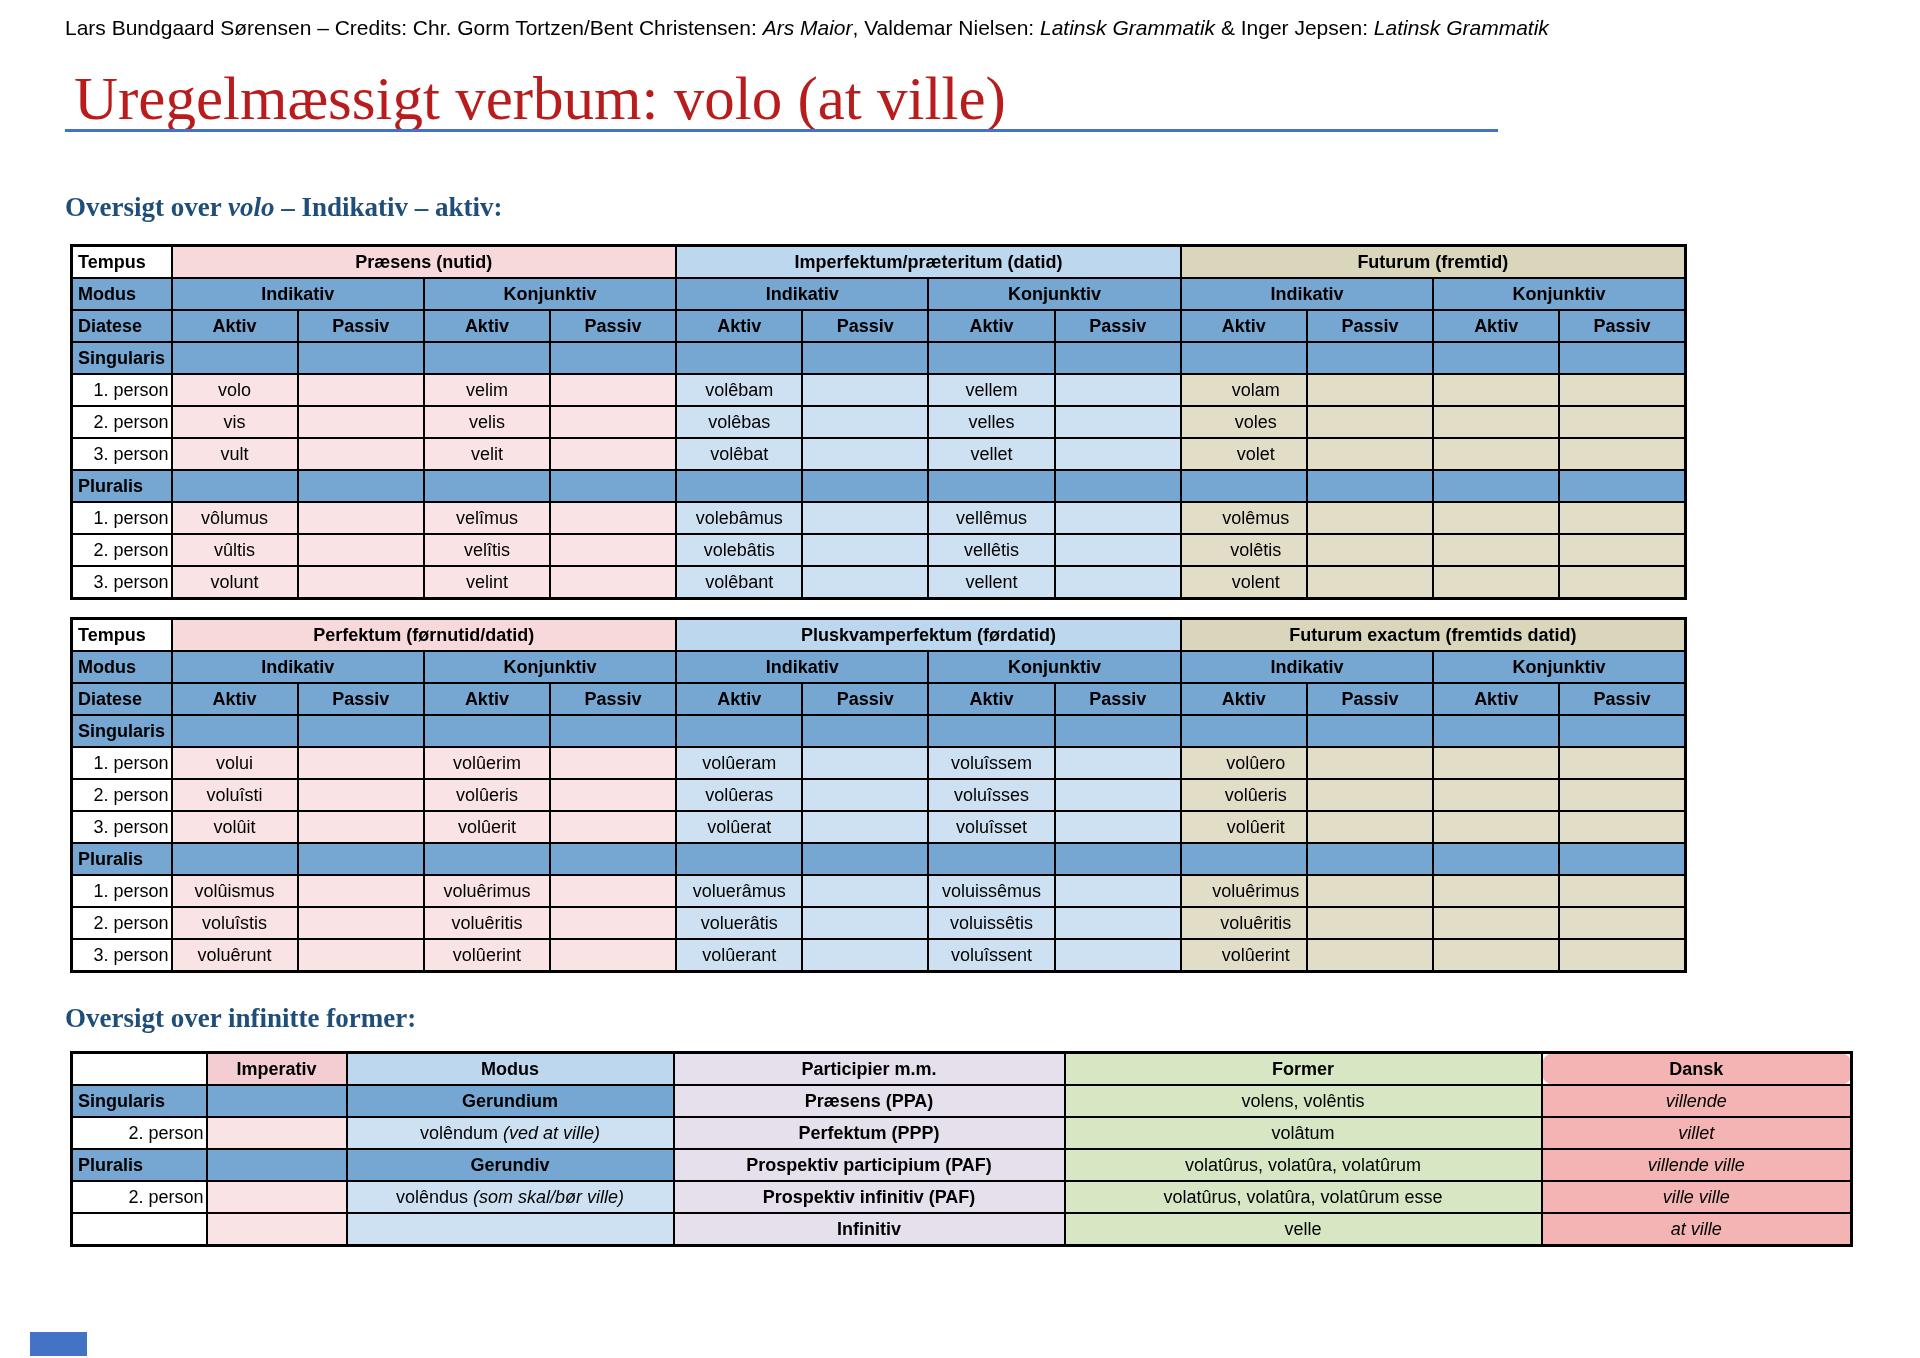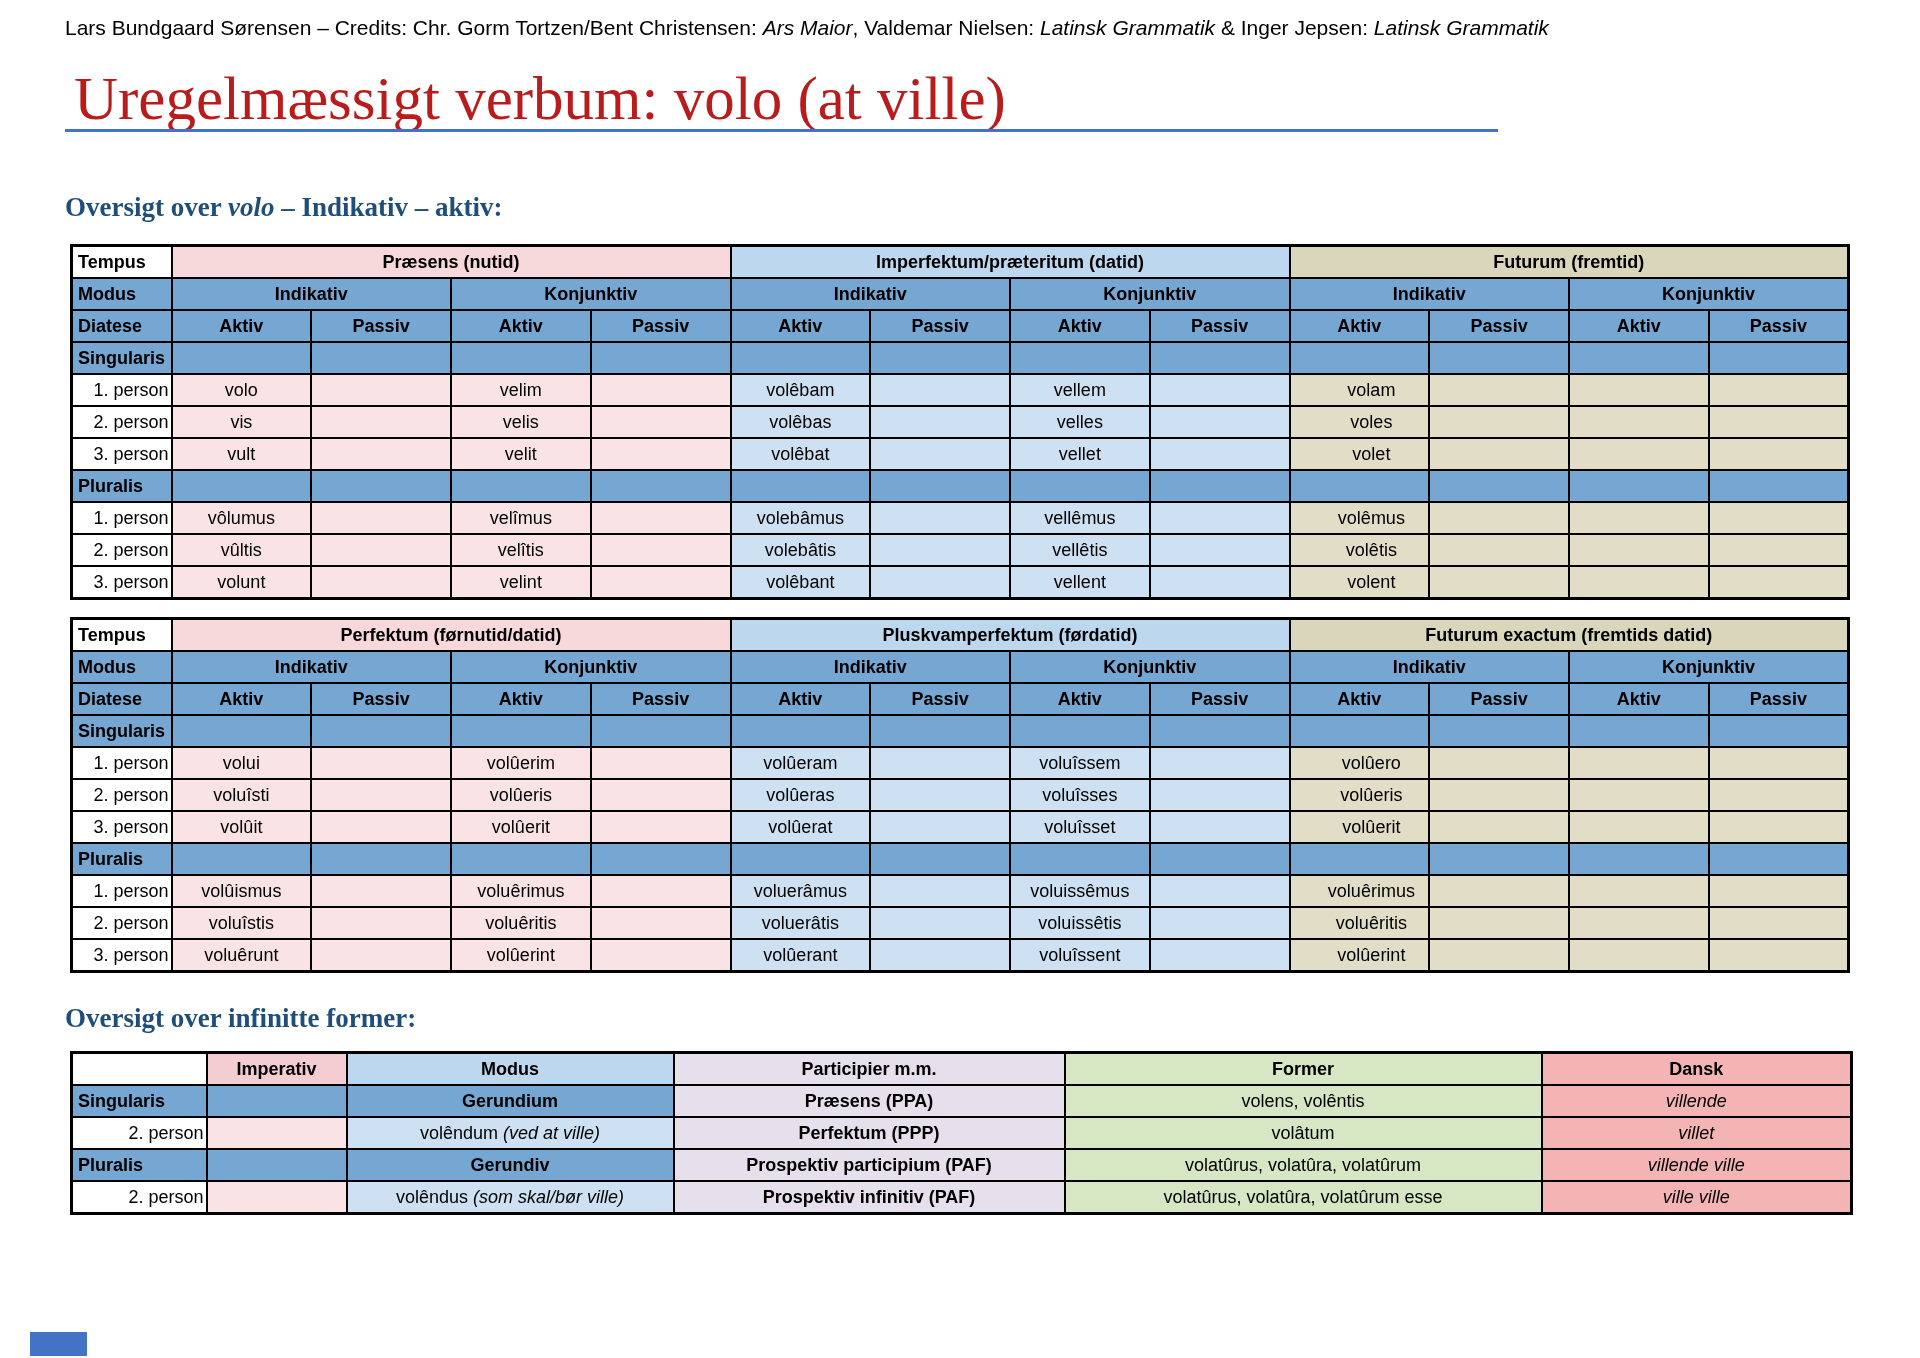--- a/index.html
+++ b/index.html
@@ -5,39 +5,39 @@
   html,body{margin:0;padding:0;background:#fff;}
   body{width:1920px;height:1358px;position:relative;font-family:"Liberation Sans",sans-serif;color:#000;overflow:hidden;}
   .credits{position:absolute;left:65px;top:16px;font-size:21px;white-space:nowrap;}
   .credits em{font-style:italic;}
   .title{position:absolute;left:74px;top:64px;font-family:"Liberation Serif",serif;font-size:61px;color:#b91c1c;white-space:nowrap;}
   .rule{position:absolute;left:65px;top:129px;width:1433px;height:3px;background:#4472C4;}
   .sec{position:absolute;font-family:"Liberation Serif",serif;font-weight:bold;font-size:27px;color:#1F4E79;white-space:nowrap;}
   .sec em{font-style:italic;}
   #sec1{left:65px;top:192px;}
   #sec2{left:65px;top:1003px;}
-  table{position:absolute;left:70px;width:1780px;border-collapse:collapse;table-layout:fixed;font-size:18px;border:3px solid #000;}
+  table{position:absolute;left:70px;width:1617px;border-collapse:collapse;table-layout:fixed;font-size:18px;border:3px solid #000;}
   #t1{top:244px;} #t2{top:617px;} #t3{top:1051px;}
   td,th{border:2px solid #000;height:30px;padding:0 2px;text-align:center;vertical-align:middle;font-weight:normal;white-space:nowrap;overflow:hidden;}
   .b{font-weight:bold;}
   .lab{text-align:left;padding-left:5px;font-weight:bold;background:#fff;}
   .plab{text-align:right;padding-left:5px;background:#fff;}
   .band{background:#76A7D3;}
   .bandc{background:#76A7D3;}
   .hpk{background:#F7D9DB;font-weight:bold;}
   .hlb{background:#BDD7EE;font-weight:bold;}
   .htn{background:#DAD6BB;font-weight:bold;}
   .pk{background:#FAE3E5;}
   .lb{background:#CDE1F3;}
   .tn{background:#E1DDC7;padding-left:26px;}
   .himp{background:#F4CDD2;font-weight:bold;}
   .lav{background:#E5E0EC;font-weight:bold;}
   .grn{background:#D7E7C4;}
   .sal{background:#F5B4B4;font-style:italic;}
-  .salh{background:#F5B4B4;font-weight:bold;}
+  .salh{background:#F5B4B4;font-weight:bold;border-radius:12px;}
   .wht{background:#fff;}
   .lb em, .corner{font-style:italic;}
   .corner{position:absolute;left:30px;top:1332px;width:57px;height:24px;background:#4472C4;}
 </style>
 </head>
 <body>
 
 <div class="credits"><span>Lars Bundgaard Sørensen – Credits: Chr. Gorm Tortzen/Bent Christensen: </span><em>Ars Maior</em><span>, Valdemar Nielsen: </span><em>Latinsk Grammatik</em><span> &amp; Inger Jepsen: </span><em>Latinsk Grammatik</em></div>
 
 <div class="title">Uregelmæssigt verbum: volo (at ville)</div>
@@ -406,16 +406,24 @@
     <td class="sal">villende ville</td>
   </tr>
   <tr>
     <td class="plab">2. person</td>
     <td class="pk"></td>
     <td class="lb"><span>volêndus </span><em>(som skal/bør ville)</em></td>
     <td class="lav">Prospektiv infinitiv (PAF)</td>
     <td class="grn">volatûrus, volatûra, volatûrum esse</td>
     <td class="sal">ville ville</td>
   </tr>
+  <tr>
+    <td class="wht"></td>
+    <td class="pk"></td>
+    <td class="lb"></td>
+    <td class="lav">Infinitiv</td>
+    <td class="grn">velle</td>
+    <td class="sal">at ville</td>
+  </tr>
 </tbody>
   </table>
 
 <div class="corner"></div>
 
 </body></html>

